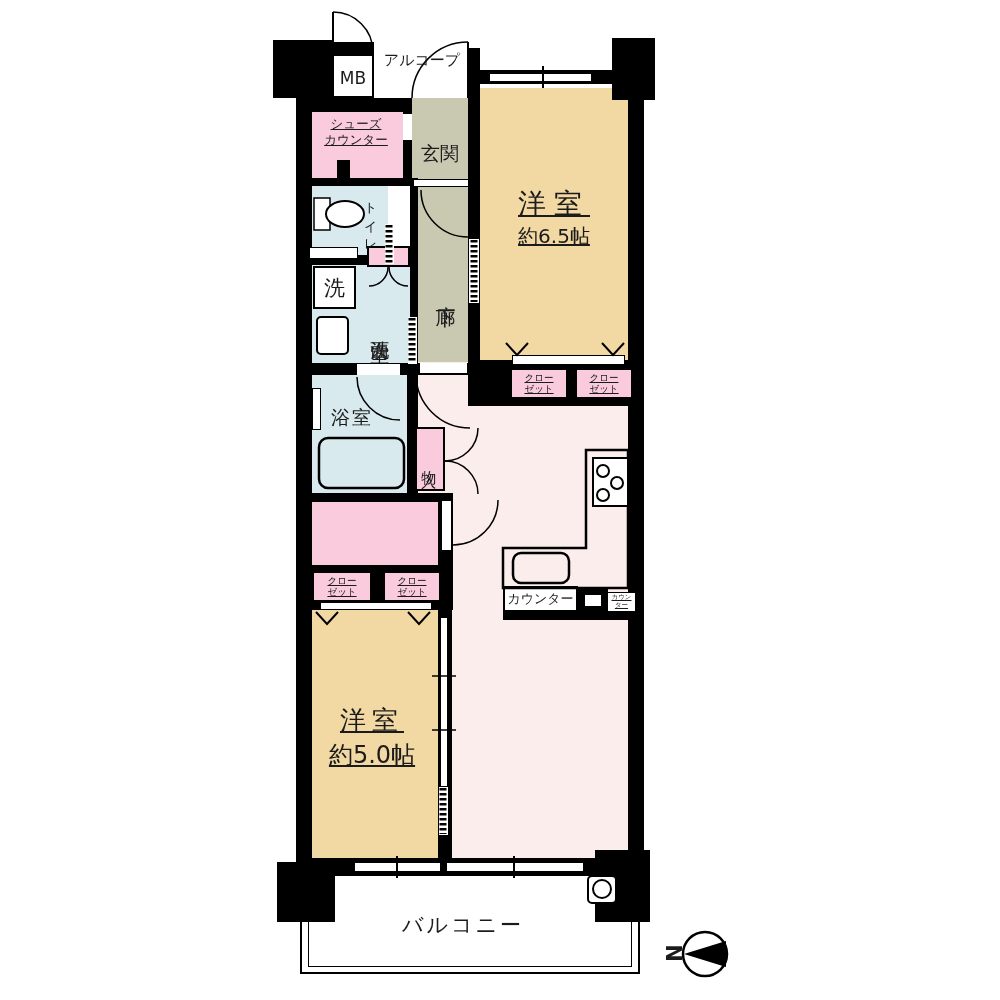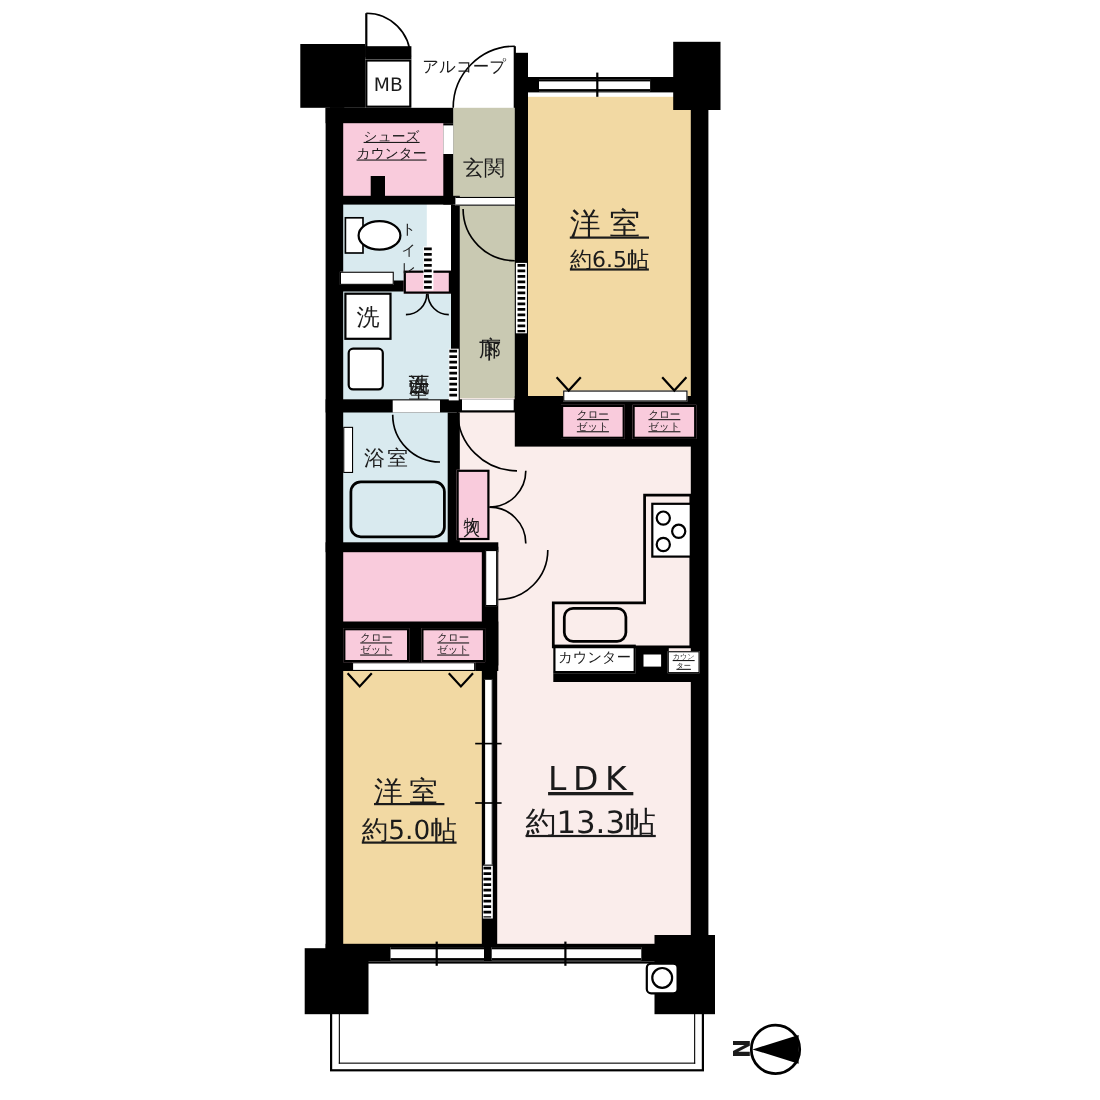--- a/index.html
+++ b/index.html
@@ -199,19 +199,16 @@
     <span class="bl" style="font-size:20px;margin-top:3px;">約6.5帖</span>
   </div>
   <div class="lbl" style="left:314px;top:275px;width:41px;font-size:21px;">洗</div>
   <div class="lbl vtext" style="left:368px;top:288px;height:80px;font-size:19px;letter-spacing:2px;">洗面室</div>
   <div class="lbl" style="left:314px;top:406px;width:76px;font-size:19px;letter-spacing:2px;">浴室</div>
   <div class="lbl vtext" style="left:419px;top:432px;height:58px;font-size:15px;letter-spacing:2px;">物入</div>
   <div class="lbl" style="left:306px;top:704px;width:132px;">
     <span class="bl" style="font-size:26px;letter-spacing:6px;">洋室</span>
     <span class="bl" style="font-size:24px;margin-top:3px;">約5.0帖</span>
   </div>
-  <div class="lbl" style="left:437px;top:690px;width:200px;">
-    <span class="bl" style="font-size:30px;letter-spacing:6px;">LDK</span>
-    <span class="bl" style="font-size:28px;margin-top:2px;">約13.3帖</span>
-  </div>
+  <div class="lbl" style="left:383px;top:912px;width:160px;font-size:21px;letter-spacing:3px;">バルコニー</div>
   <div class="lbl" style="left:661px;top:940px;width:24px;font-size:21px;font-weight:bold;transform:rotate(90deg);">N</div>
 
 </div>
 
 </body></html>

